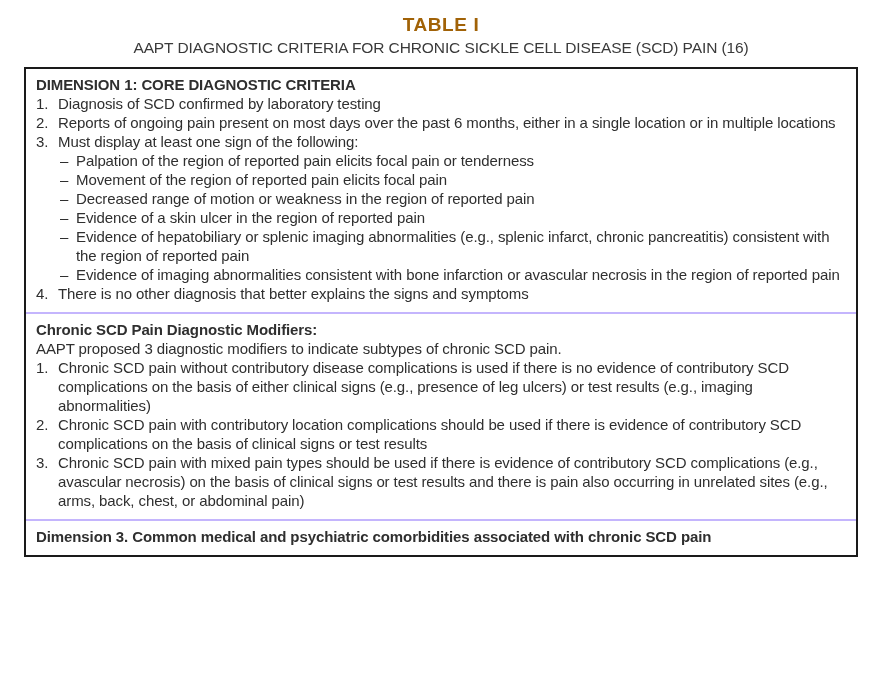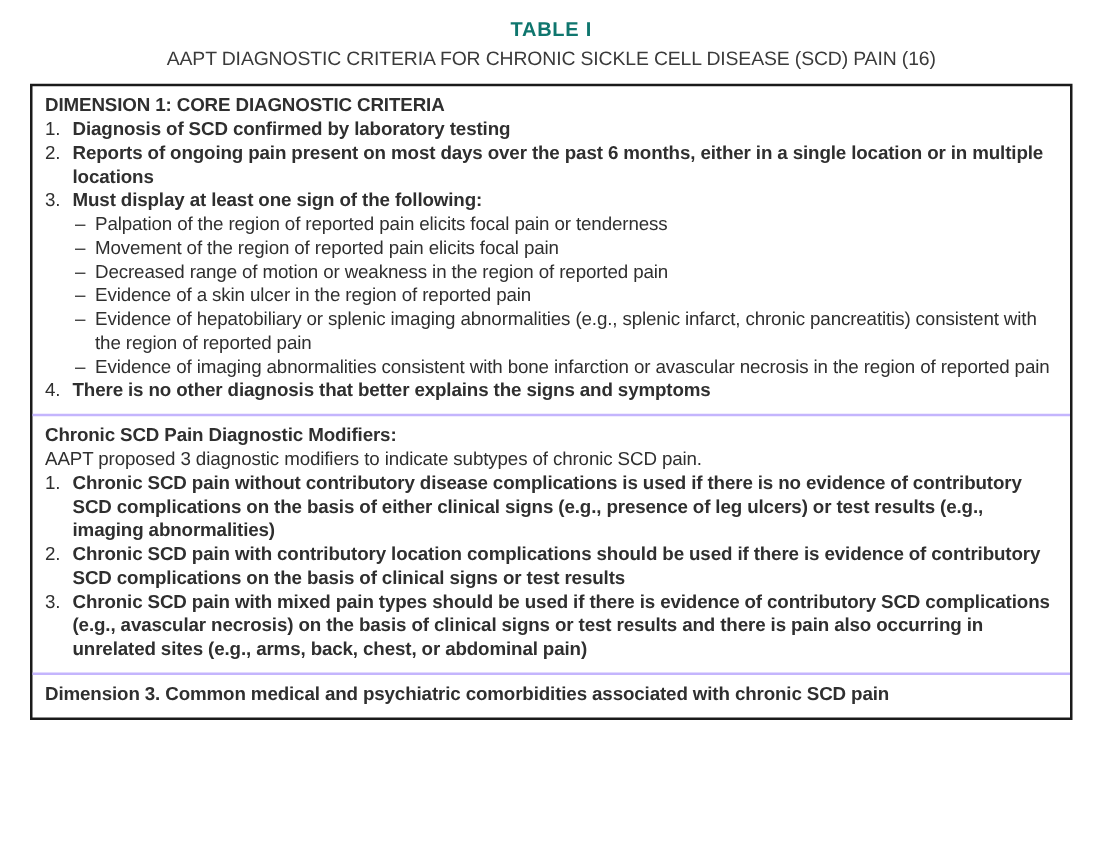--- a/index.html
+++ b/index.html
@@ -13,24 +13,24 @@
     font-family: "Liberation Sans", sans-serif;
     color: #2f2f2f;
     font-size: 15px;
     line-height: 19px;
     letter-spacing: -0.1px;
     box-sizing: border-box;
   }
   .table-label {
     margin-top: 15px;
     text-align: center;
-    font-size: 16px;
+    font-size: 19px;
     font-weight: bold;
     letter-spacing: 0.6px;
-    color: #0f766e;
+    color: #a16207;
   }
   .table-title {
     margin-top: 4px;
     text-align: center;
     font-size: 15.5px;
     color: #3a3a3a;
   }
   .table-box {
     margin: 10px 24px 0 24px;
     border: 2px solid #1a1a1a;
@@ -49,21 +49,20 @@
   }
   .item {
     display: flex;
     align-items: flex-start;
   }
   .item .marker {
     flex: 0 0 22px;
   }
   .item .txt {
     flex: 1 1 auto;
-    font-weight: bold;
   }
   .sub-item {
     display: flex;
     align-items: flex-start;
     margin-left: 24px;
   }
   .sub-item .marker {
     flex: 0 0 16px;
   }
   .sub-item .txt {

